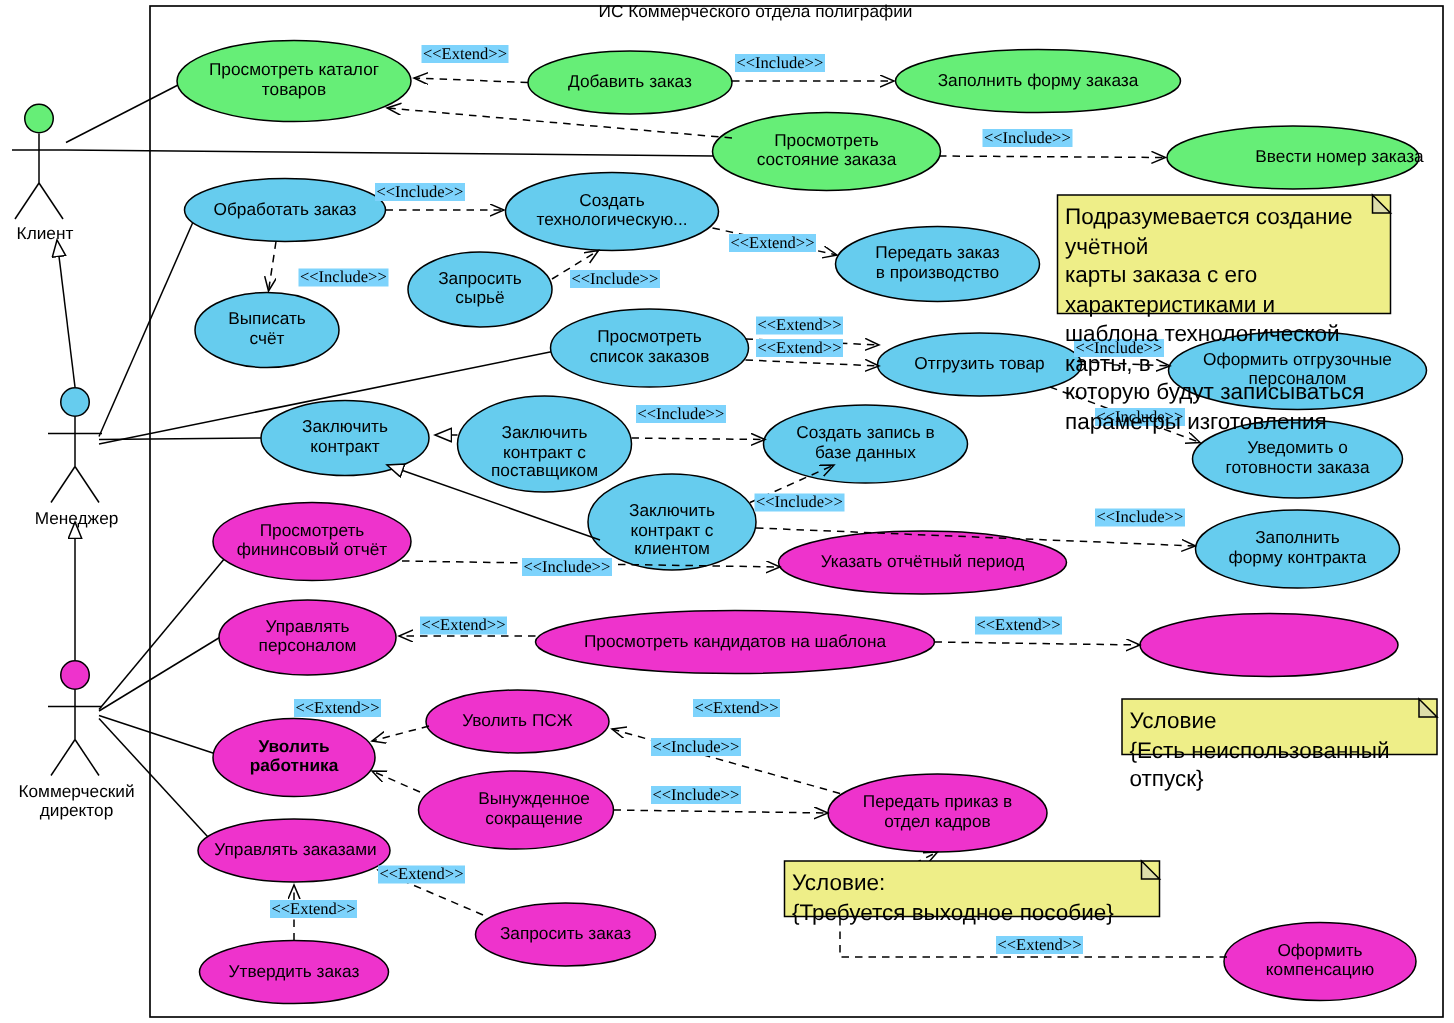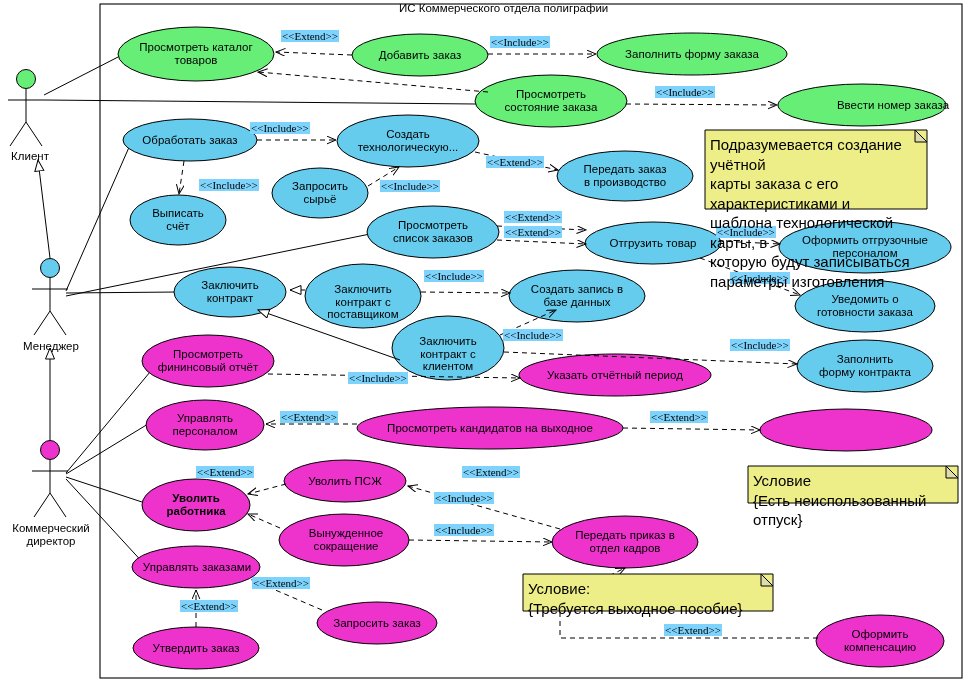--- a/index.html
+++ b/index.html
@@ -267,25 +267,25 @@
 контракт с
 клиентом</div>
   <div class="ellipse-label" style="left:801px; top:345px; width:128px; height:42px;">Заполнить
 форму контракта</div>
 
   <div class="ellipse-label" style="left:144px; top:340px; width:128px; height:42px;">Просмотреть
 фининсовый отчёт</div>
   <div class="ellipse-label" style="left:521px; top:364px; width:188px; height:22px;">Указать отчётный период</div>
   <div class="ellipse-label" style="left:150px; top:404px; width:110px; height:42px;">Управлять
 персоналом</div>
-  <div class="ellipse-label" style="left:360px; top:417px; width:260px; height:22px;">Просмотреть кандидатов на выходное</div>
+  <div class="ellipse-label" style="left:360px; top:417px; width:260px; height:22px;">Просмотреть кандидатов на шаблона</div>
   <div class="ellipse-label" style="left:288px; top:470px; width:114px; height:22px;text-align:center;">Уволить ПСЖ</div>
   <div class="ellipse-label" style="left:148px; top:484px; width:96px; height:42px;font-weight:bold;">Уволить
 работника</div>
-  <div class="ellipse-label" style="left:288px; top:519px; width:116px; height:42px;">Вынужденное
+  <div class="ellipse-label" style="left:298px; top:519px; width:116px; height:42px;">Вынужденное
 сокращение</div>
   <div class="ellipse-label" style="left:559px; top:521px; width:132px; height:42px;">Передать приказ в
 отдел кадров</div>
   <div class="ellipse-label" style="left:138px; top:556px; width:118px; height:22px;">Управлять заказами</div>
   <div class="ellipse-label" style="left:321px; top:612px; width:112px; height:22px;">Запросить заказ</div>
   <div class="ellipse-label" style="left:138px; top:637px; width:116px; height:22px;">Утвердить заказ</div>
   <div class="ellipse-label" style="left:820px; top:620px; width:120px; height:42px;">Оформить
 компенсацию</div>
 
   <div class="edge-label" style="left:281px; top:30px;">&lt;&lt;Extend&gt;&gt;</div>

